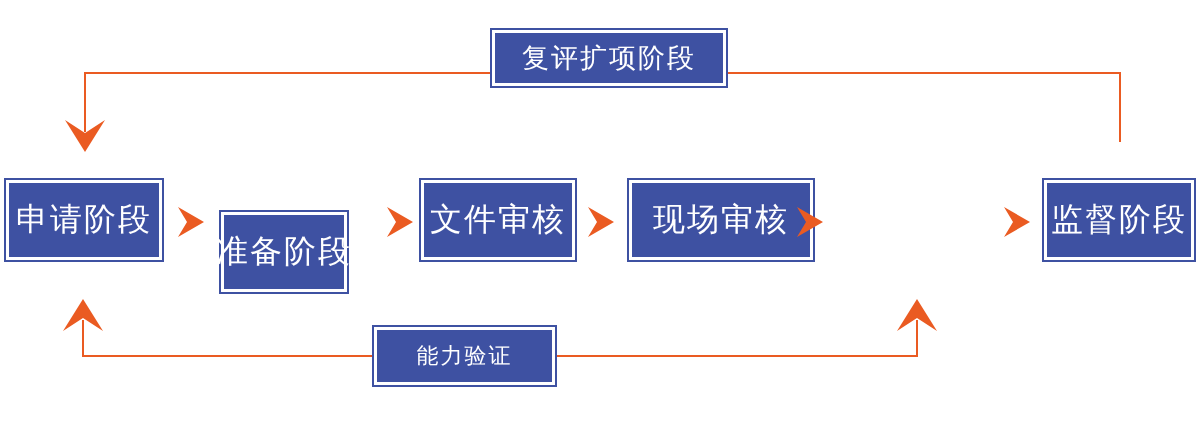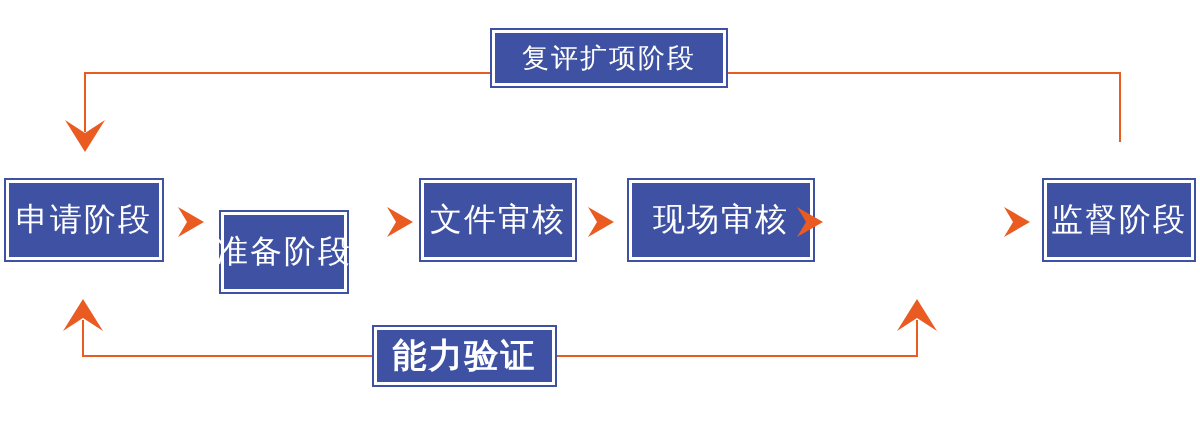--- a/index.html
+++ b/index.html
@@ -30,21 +30,21 @@
     display:flex;align-items:center;justify-content:center;
   }
   .stage-label{
     color:var(--text);
     font-size:32px;
     letter-spacing:2px;
     white-space:nowrap;
     font-weight:400;
   }
   .loop-label{font-size:27px;}
-  .bottom-label{font-size:34px;font-weight:bold;}
+  .bottom-label{font-size:22px;}
   
   .line{position:absolute;background:var(--orange);}
   .h{height:2px;}
   .v{width:2px;}
   .arr{position:absolute;line-height:0;}
   .arr svg{display:block;}
   .arr polygon{fill:var(--orange);}
 </style>
 </head>
 <body>

